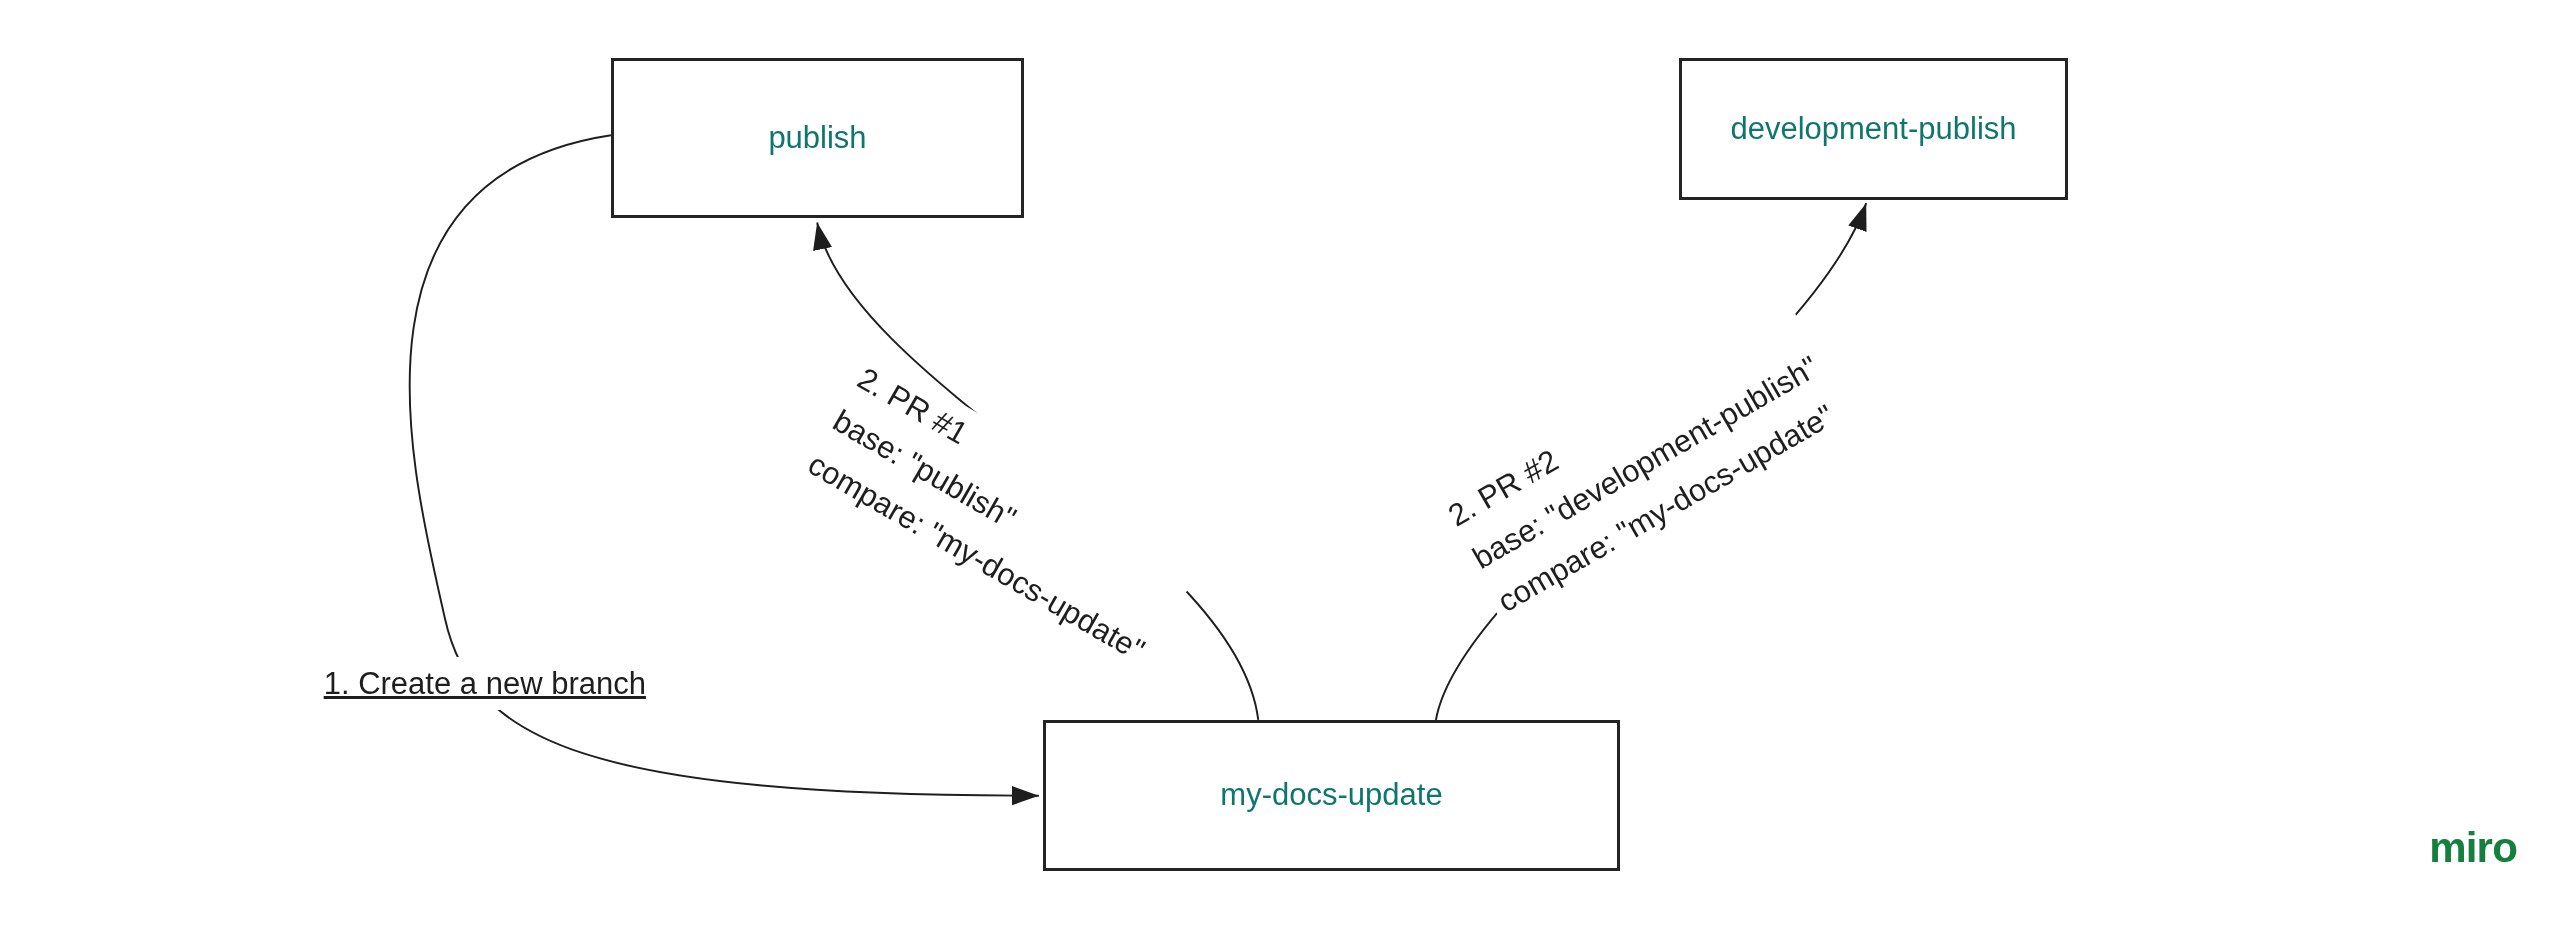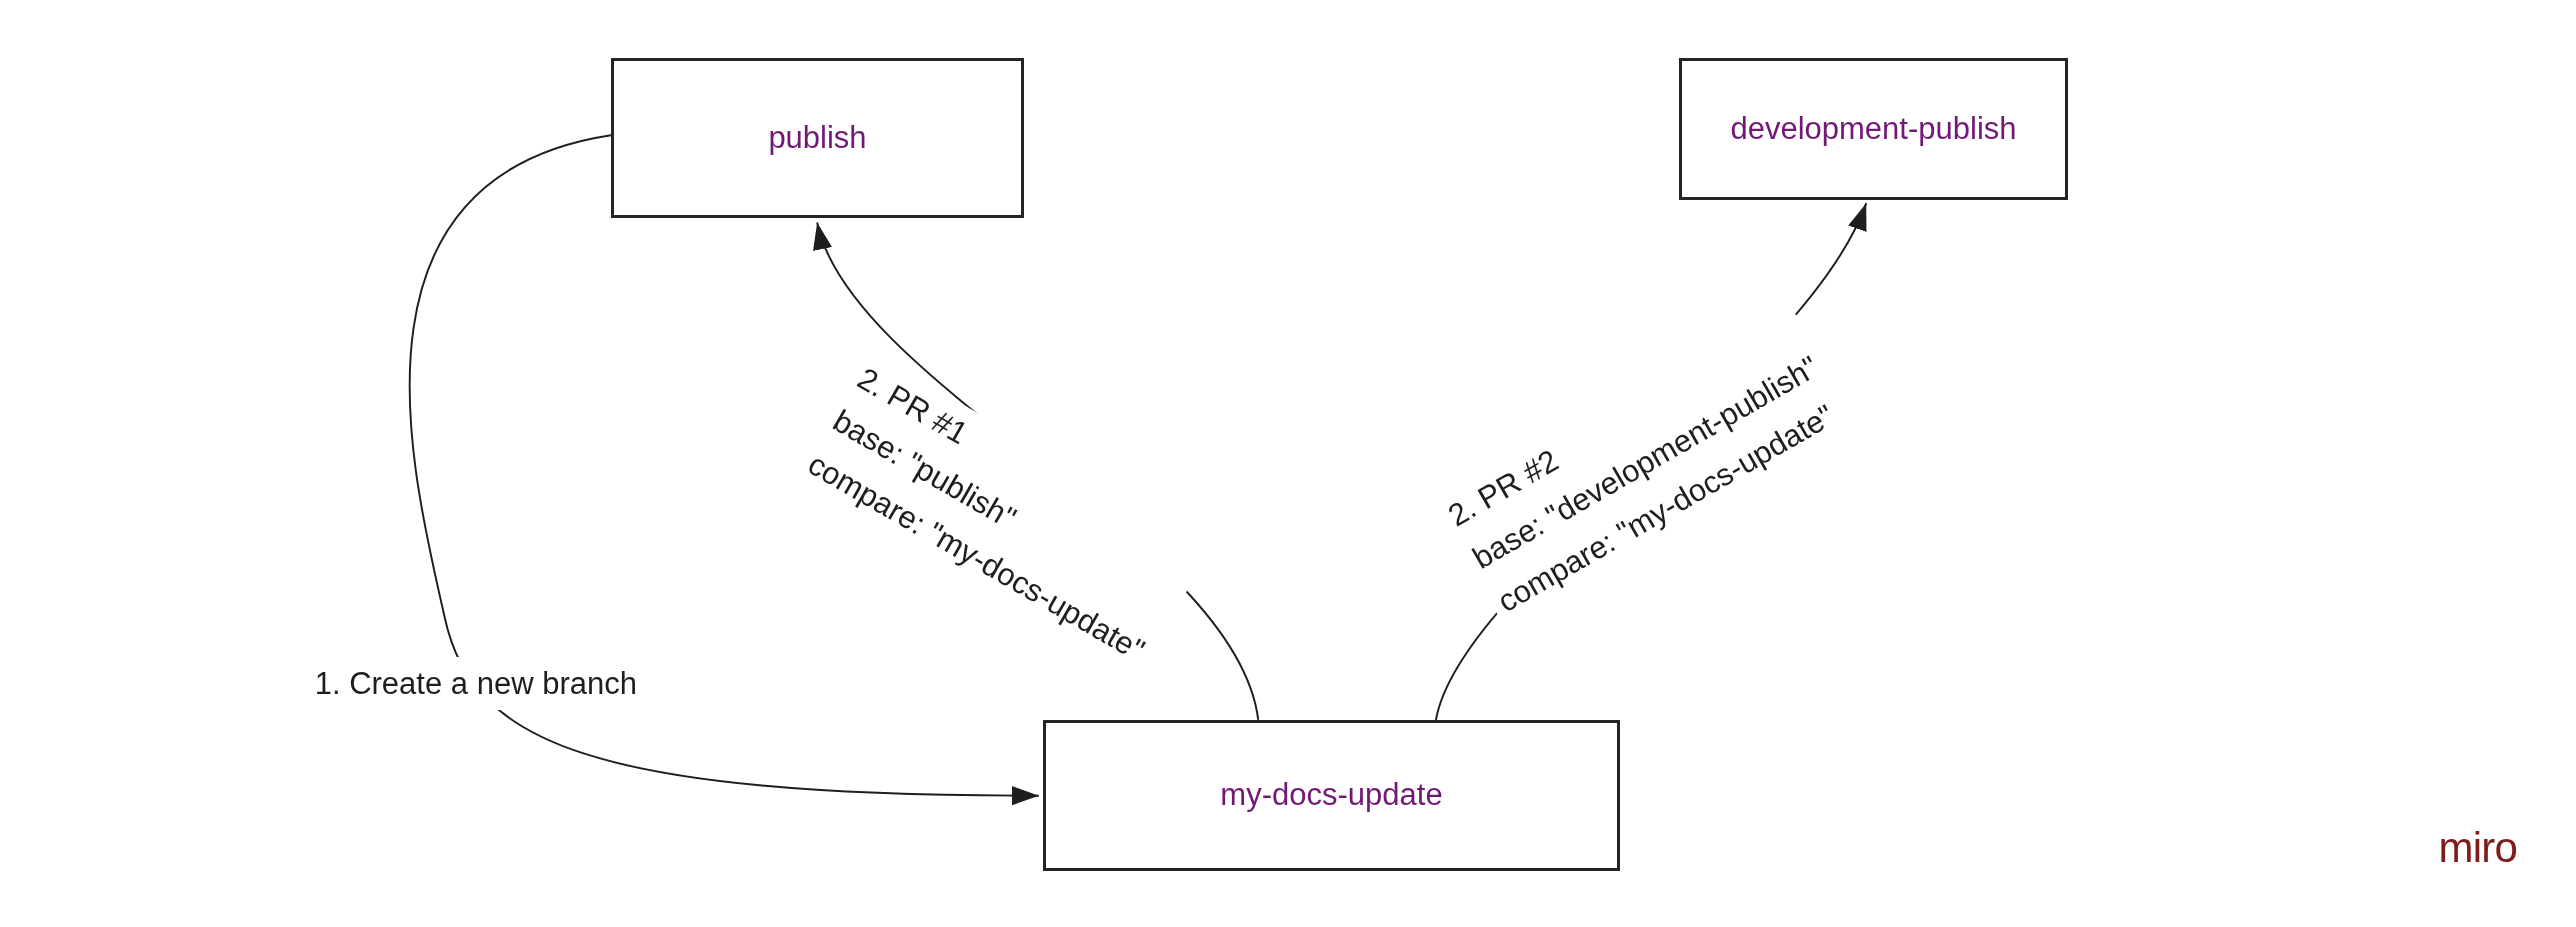--- a/index.html
+++ b/index.html
@@ -33,55 +33,55 @@
     box-sizing: border-box;
     background: #ffffff;
     border: 3.1px solid #242424;
     display: flex;
     flex-direction: column;
     align-items: center;
     justify-content: center;
     text-align: center;
     font-size: 31px;
     line-height: 1.42;
-    color: #701a75;
+    color: #0f766e;
   }
   .node-publish        { left: 611px;  top: 58px;  width: 413px; height: 160px; }
   .node-dev-publish    { left: 1679px; top: 58px;  width: 389px; height: 142px; }
   .node-my-docs-update { left: 1043px; top: 720px; width: 577px; height: 151px; }
 
   .wire-label {
     position: absolute;
     background: #ffffff;
     font-size: 31px;
     line-height: 1.6;
     white-space: nowrap;
     color: #1e1e1e;
     padding: 1.5px 7.7px;
     text-align: left;
   }
-  .label-step1 { left: 307px; top: 657px; }
+  .label-step1 { left: 316px; top: 657px; text-decoration: underline; }
   .label-pr1 {
     left: 867px; top: 349px;
     transform: rotate(30deg);
     transform-origin: 0 0;
   }
   .label-pr2 {
     left: 1431px; top: 499px;
     transform: rotate(-30deg);
     transform-origin: 0 0;
   }
   .watermark {
     position: absolute;
     right: 59px;
     top: 824px;
     font-size: 42px;
-    font-weight: 400;
+    font-weight: 700;
     letter-spacing: -0.8px;
-    color: #7f1d1d;
+    color: #15803d;
     user-select: none;
   }
 </style>
 </head>
 <body>
 
 <div class="stage">
 
   <svg class="wires" viewBox="0 0 3333 1200" xmlns="http://www.w3.org/2000/svg">
     <defs>

